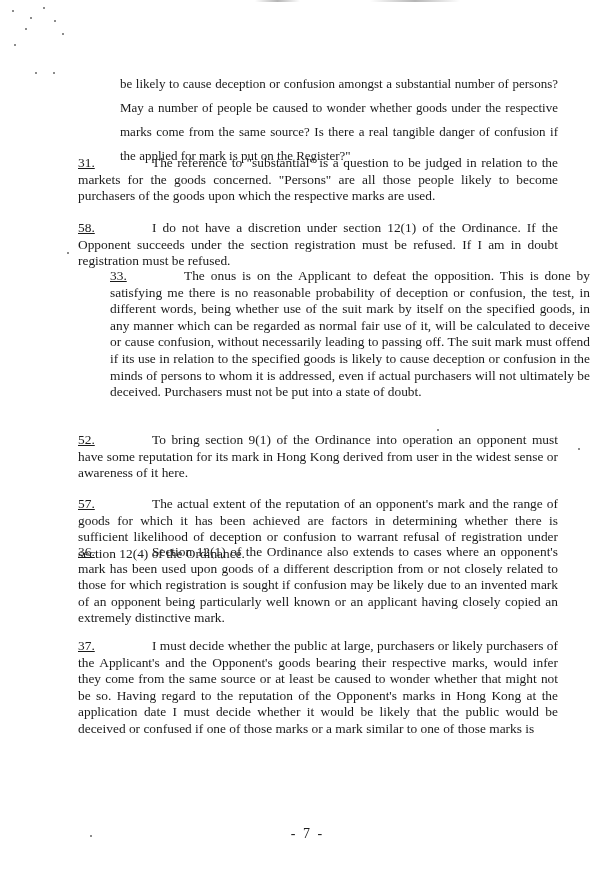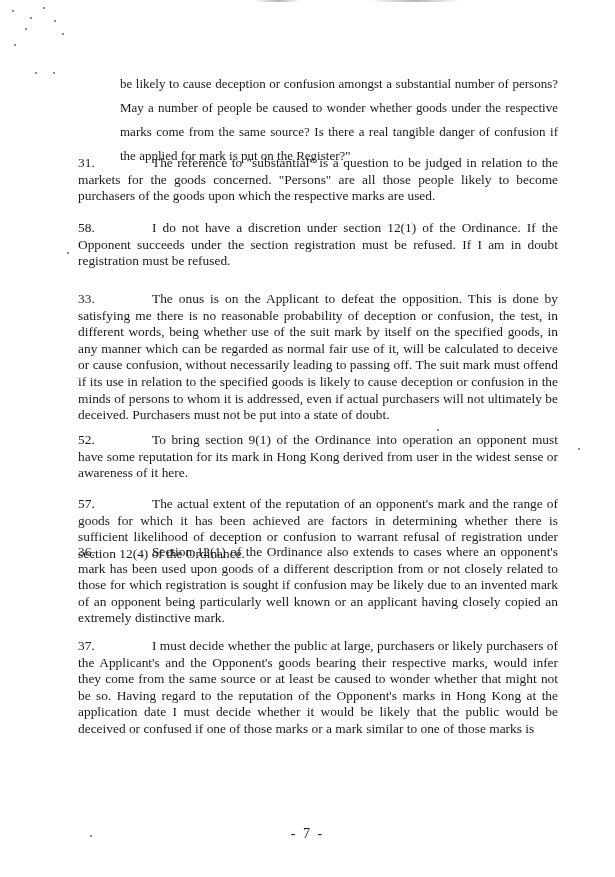--- a/index.html
+++ b/index.html
@@ -43,20 +43,21 @@
       left: 78px;
       width: 480px;
       font-size: 13.4px;
       line-height: 16.6px;
       text-align: justify;
       text-align-last: left;
     }
     .para-num {
       display: inline-block;
       width: 74px;
+      text-decoration: underline;
     }
     .page-number {
       position: absolute;
       top: 826px;
       left: 0;
       width: 615px;
       text-align: center;
       font-size: 14px;
       letter-spacing: 2px;
     }
@@ -86,21 +87,21 @@
   <p class="quote" style="margin:0;">be likely to cause deception or confusion amongst a substantial number of persons? May a number of people be caused to wonder whether goods under the respective marks come from the same source? Is there a real tangible danger of confusion if the applied for mark is put on the Register?"</p>
 
   <div class="para" style="top:155px;">
     <span class="para-num">31.</span><span>The reference to "substantial" is a question to be judged in relation to the markets for the goods concerned. "Persons" are all those people likely to become purchasers of the goods upon which the respective marks are used.</span>
   </div>
 
   <div class="para" style="top:220px;">
     <span class="para-num">58.</span><span>I do not have a discretion under section 12(1) of the Ordinance. If the Opponent succeeds under the section registration must be refused. If I am in doubt registration must be refused.</span>
   </div>
 
-  <div class="para" style="top:291px;">
+  <div class="para" style="top:268px;margin-left:32px;">
     <span class="para-num">33.</span><span>The onus is on the Applicant to defeat the opposition. This is done by satisfying me there is no reasonable probability of deception or confusion, the test, in different words, being whether use of the suit mark by itself on the specified goods, in any manner which can be regarded as normal fair use of it, will be calculated to deceive or cause confusion, without necessarily leading to passing off. The suit mark must offend if its use in relation to the specified goods is likely to cause deception or confusion in the minds of persons to whom it is addressed, even if actual purchasers will not ultimately be deceived. Purchasers must not be put into a state of doubt.</span>
   </div>
 
   <div class="para" style="top:432px;">
     <span class="para-num">52.</span><span>To bring section 9(1) of the Ordinance into operation an opponent must have some reputation for its mark in Hong Kong derived from user in the widest sense or awareness of it here.</span>
   </div>
 
   <div class="para" style="top:496px;">
     <span class="para-num">57.</span><span>The actual extent of the reputation of an opponent's mark and the range of goods for which it has been achieved are factors in determining whether there is sufficient likelihood of deception or confusion to warrant refusal of registration under section 12(4) of the Ordinance.</span>
   </div>

